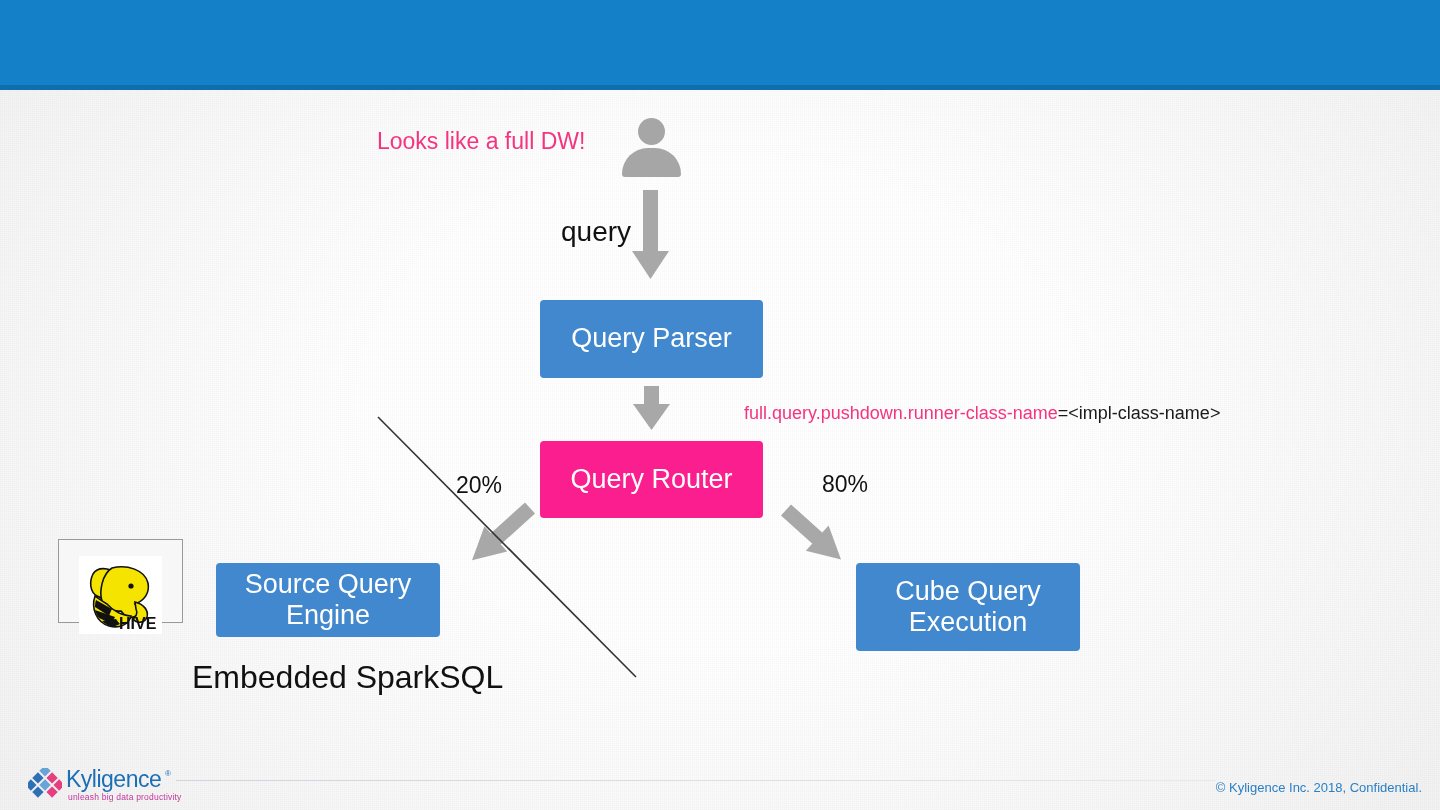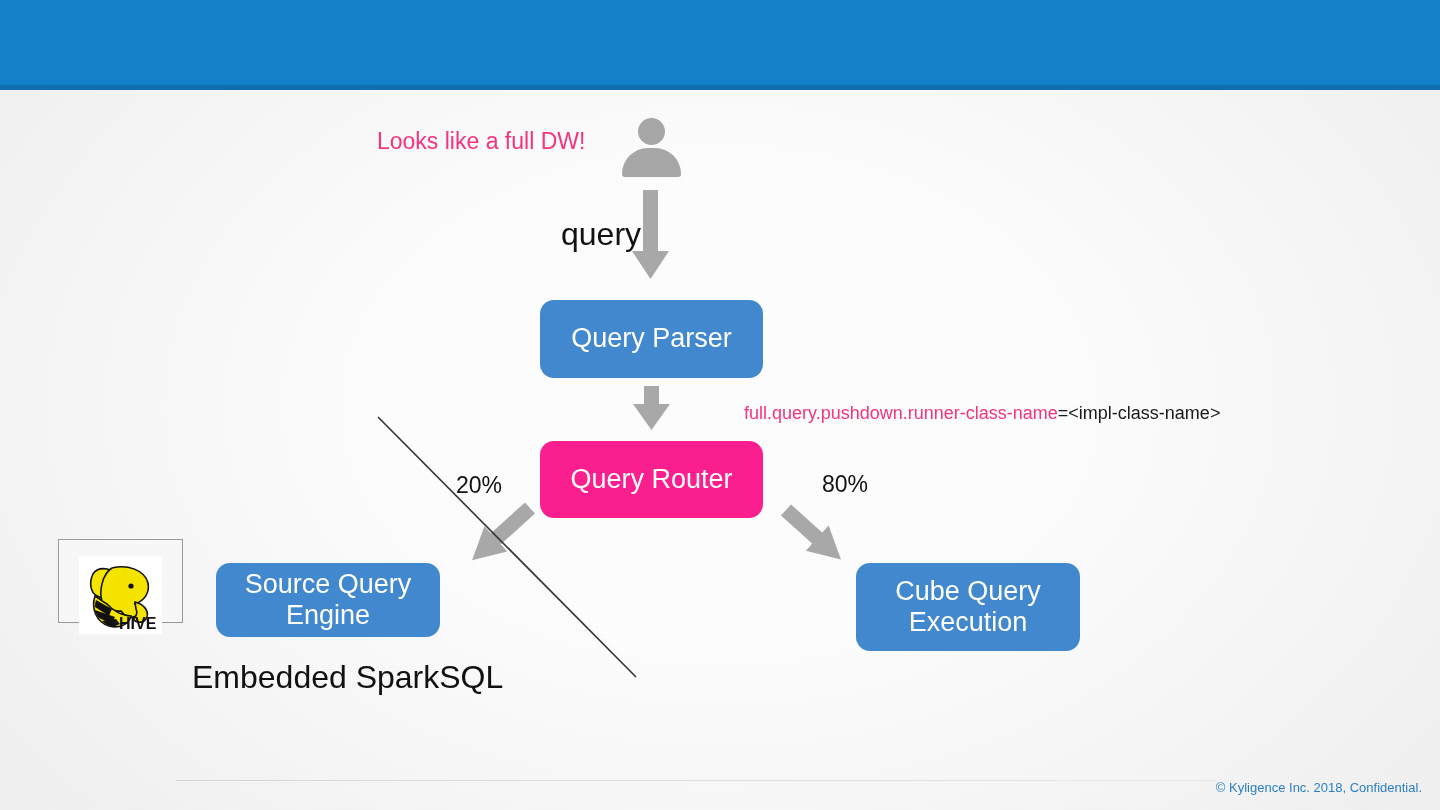--- a/index.html
+++ b/index.html
@@ -68,21 +68,21 @@
     height: 810px;
     z-index: 2;
   }
 
   .node {
     position: absolute;
     display: flex;
     align-items: center;
     justify-content: center;
     text-align: center;
-    border-radius: 14px;
+    border-radius: 4px;
     color: #ffffff;
     font-size: 27px;
     line-height: 1.15;
     font-weight: normal;
     box-sizing: border-box;
   }
   .node.blue { background: #4288ce; }
   .node.pink { background: #fa1e8e; }
 
   #node-query-parser {
@@ -105,21 +105,21 @@
   }
 
   
   .plain-label {
     position: absolute;
     color: #111111;
     white-space: nowrap;
   }
   #label-query {
     left: 561px; top: 216px;
-    font-size: 32px;
+    font-size: 28px;
   }
   #label-20 {
     left: 456px; top: 472px;
     font-size: 23px;
     font-weight: 500;
   }
   #label-80 {
     left: 822px; top: 471px;
     font-size: 23px;
     font-weight: 500;
@@ -319,16 +319,33 @@
         </svg>
       </div>
     </div>
 
   </div>
 
   <div id="footer">
     <div id="footer-rule"></div>
   </div>
 
+  <div id="kyligence-logo">
+    <svg width="34" height="34" viewBox="0 0 34 34">
+      <g transform="translate(17,17) rotate(45) translate(-17,-17)">
+        <rect x="3" y="3" width="8" height="8" fill="#6aa3d8"></rect>
+        <rect x="13" y="3" width="8" height="8" fill="#e4407f"></rect>
+        <rect x="23" y="3" width="8" height="8" fill="#e4407f"></rect>
+        <rect x="3" y="13" width="8" height="8" fill="#2f6fb5"></rect>
+        <rect x="13" y="13" width="8" height="8" fill="#6aa3d8"></rect>
+        <rect x="23" y="13" width="8" height="8" fill="#e4407f"></rect>
+        <rect x="3" y="23" width="8" height="8" fill="#2f6fb5"></rect>
+        <rect x="13" y="23" width="8" height="8" fill="#2f6fb5"></rect>
+      </g>
+    </svg>
+    <div id="kyligence-wordmark">Kyligence</div>
+    <div id="kyligence-reg">®</div>
+    <div id="kyligence-tagline">unleash big data productivity</div>
+  </div>
 
   <div id="copyright">© Kyligence Inc. 2018, Confidential.</div>
 
 </div>
 
 </body></html>

